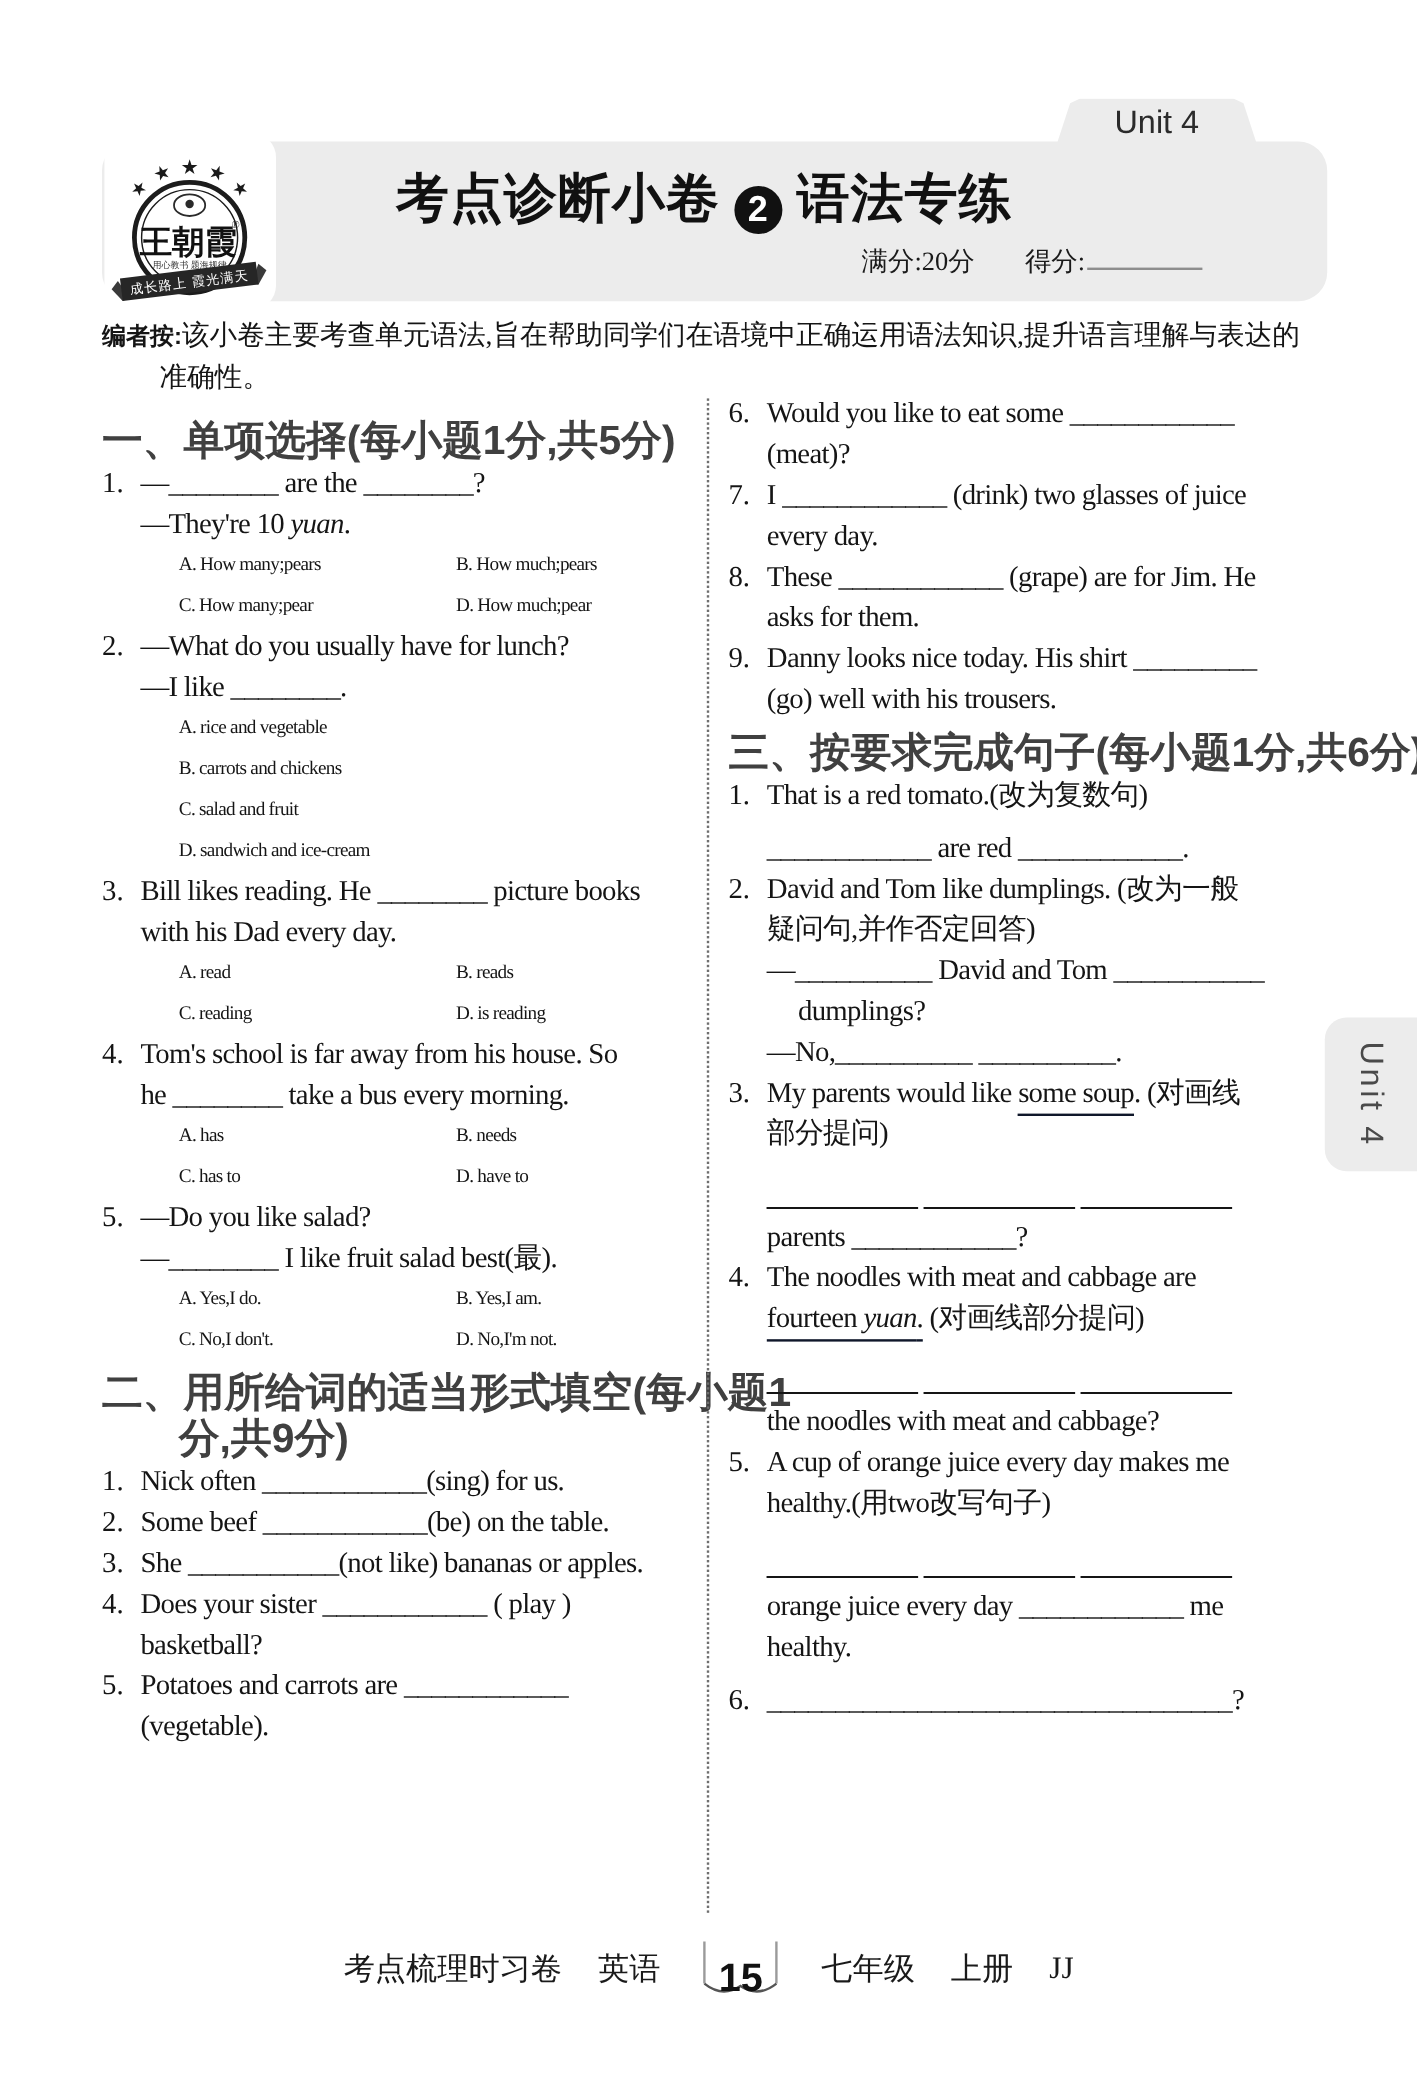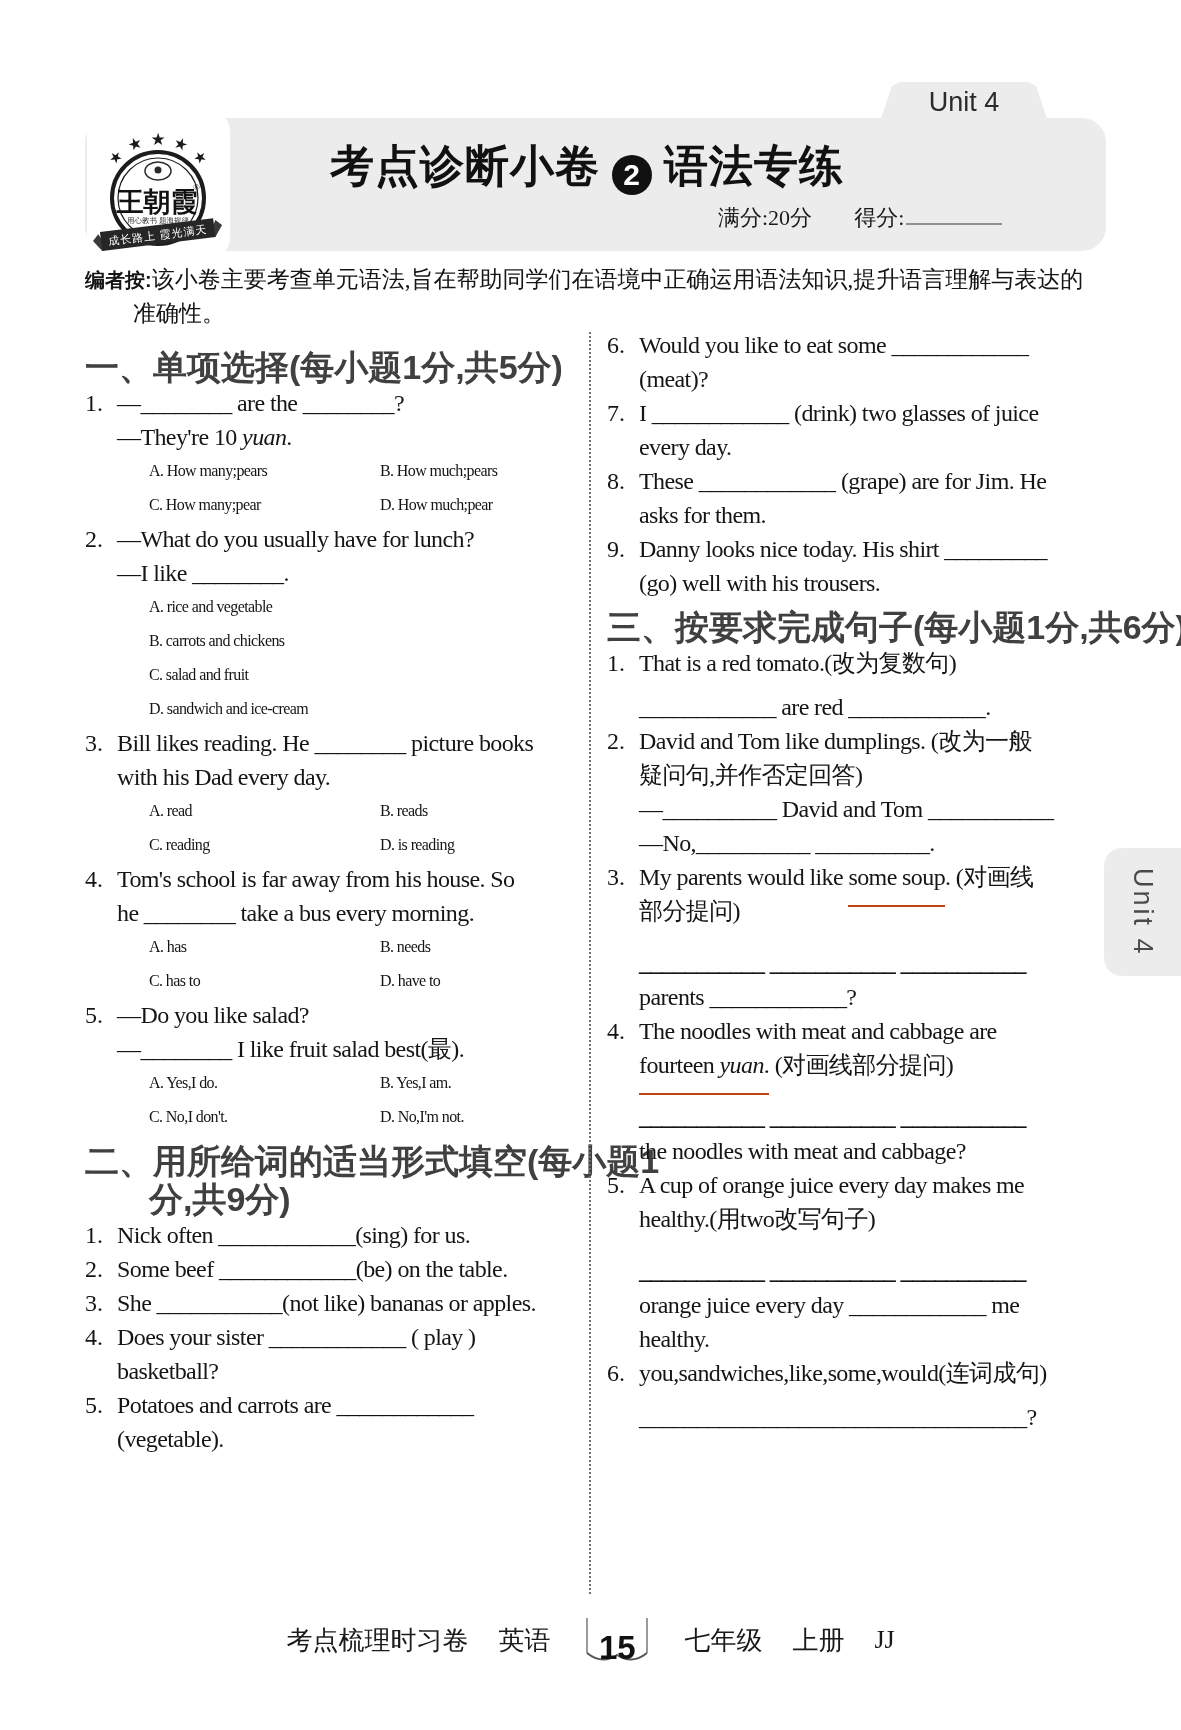--- a/index.html
+++ b/index.html
@@ -68,21 +68,21 @@
   .q{position:relative;padding-left:32px;}
   .qnum{position:absolute;left:0;top:0;font-size:24px;line-height:34px;}
   .q-line{font-size:24px;line-height:34px;letter-spacing:-0.6px;white-space:nowrap;}
   .opt-row{display:flex;}
   .opt{width:50%;font-size:16px;line-height:34px;letter-spacing:-0.6px;white-space:nowrap;margin-left:32px;}
   .opt-row.single .opt{width:100%;}
   .gap-sm{margin-top:10px;}
   .gap-lg{margin-top:18px;font-weight:bold;}
   .ind{padding-left:26px;}
   .i{font-style:italic;}
-  .u{border-bottom:2px solid #c2410c;padding-bottom:15px;}
+  .u{border-bottom:2px solid #0f172a;padding-bottom:4px;}
   
   .side-tab{
     position:absolute;right:0;top:848px;width:77px;height:128px;
     background:#ececec;border-radius:18px 0 0 18px;
     display:flex;align-items:center;justify-content:center;
   }
   .side-tab span{
     writing-mode:vertical-rl;
     font-family:"Liberation Sans","DejaVu Sans",sans-serif;
     font-size:27px;color:#4a4a4a;letter-spacing:3px;
@@ -269,20 +269,21 @@
     <div class="q">
       <span class="qnum">1.</span>
       <div class="q-line">That is a red tomato.(改为复数句)</div>
       <div class="q-line gap-sm">____________ are red ____________.</div>
     </div>
     <div class="q">
       <span class="qnum">2.</span>
       <div class="q-line">David and Tom like dumplings. (改为一般</div>
       <div class="q-line">疑问句,并作否定回答)</div>
       <div class="q-line">—__________ David and Tom ___________</div>
+      <div class="q-line ind">dumplings?</div>
       <div class="q-line">—No,__________ __________.</div>
     </div>
     <div class="q">
       <span class="qnum">3.</span>
       <div class="q-line"><span>My parents would like </span><span class="u">some soup</span><span>. (对画线</span></div>
       <div class="q-line">部分提问)</div>
       <div class="q-line gap-lg">___________ ___________ ___________</div>
       <div class="q-line">parents ____________?</div>
     </div>
     <div class="q">
@@ -295,21 +296,20 @@
     <div class="q">
       <span class="qnum">5.</span>
       <div class="q-line">A cup of orange juice every day makes me</div>
       <div class="q-line">healthy.(用two改写句子)</div>
       <div class="q-line gap-lg">___________ ___________ ___________</div>
       <div class="q-line">orange juice every day ____________ me</div>
       <div class="q-line">healthy.</div>
     </div>
     <div class="q">
       <span class="qnum">6.</span>
-      <div class="q-line">you,sandwiches,like,some,would(连词成句)</div>
       <div class="q-line gap-sm">__________________________________?</div>
     </div>
   </div>
 
 <div class="side-tab">
   <span>Unit 4</span>
 </div>
 
 <div class="footer">
   <span>考点梳理时习卷</span>

